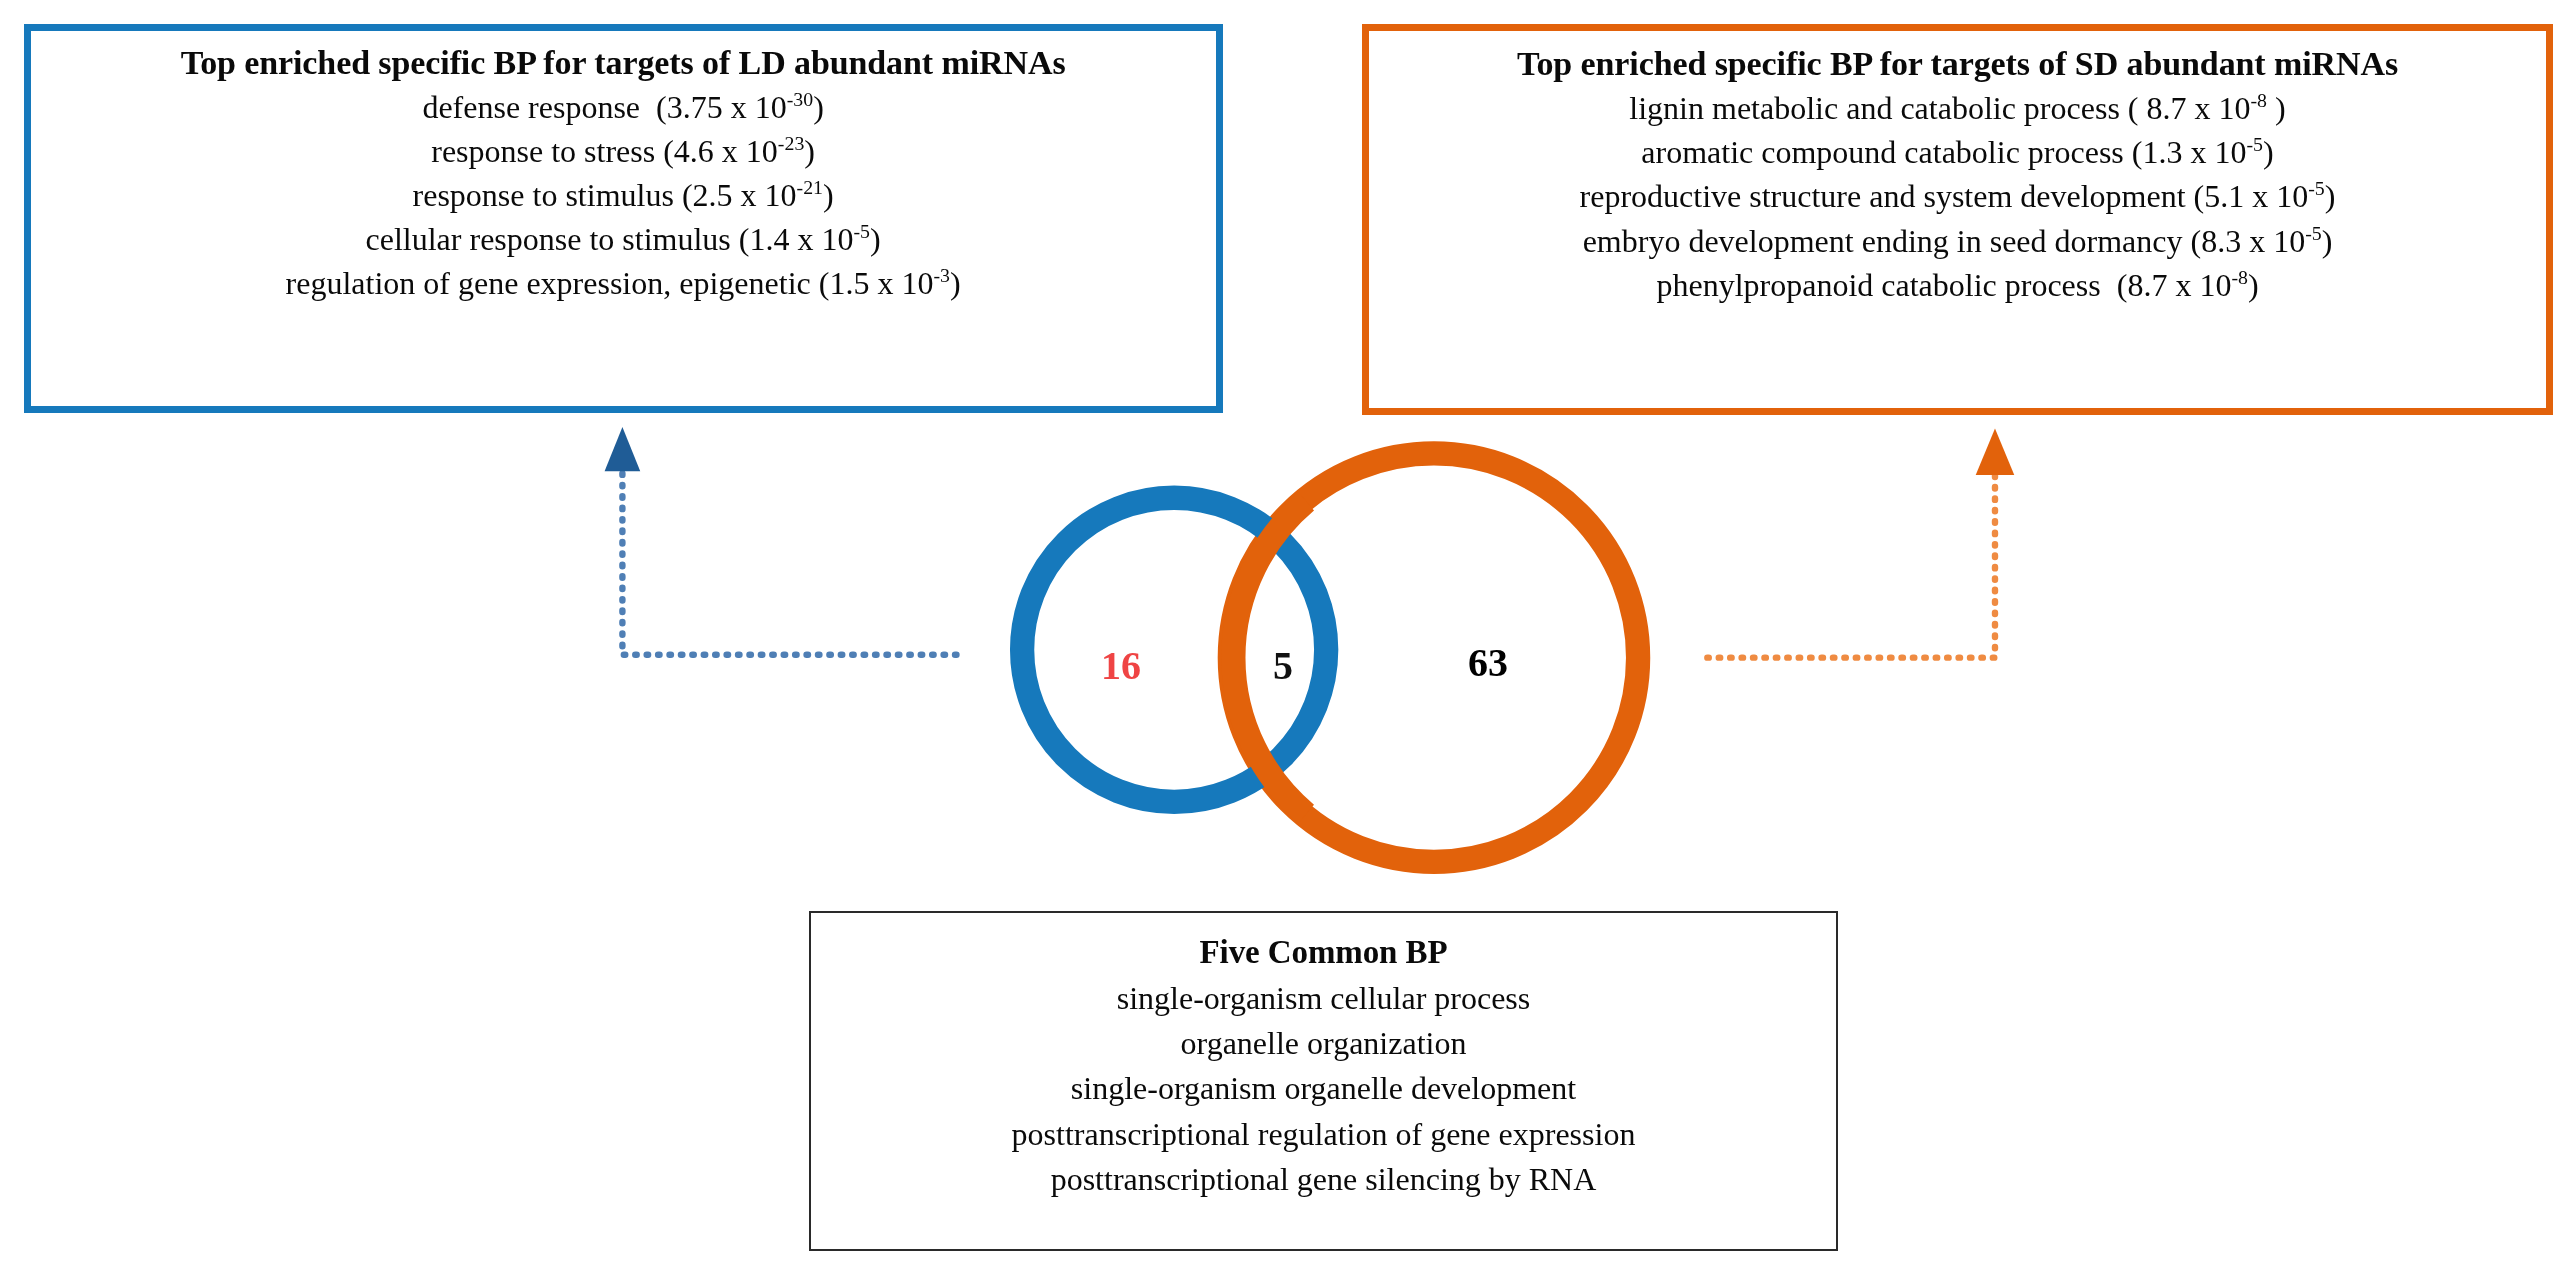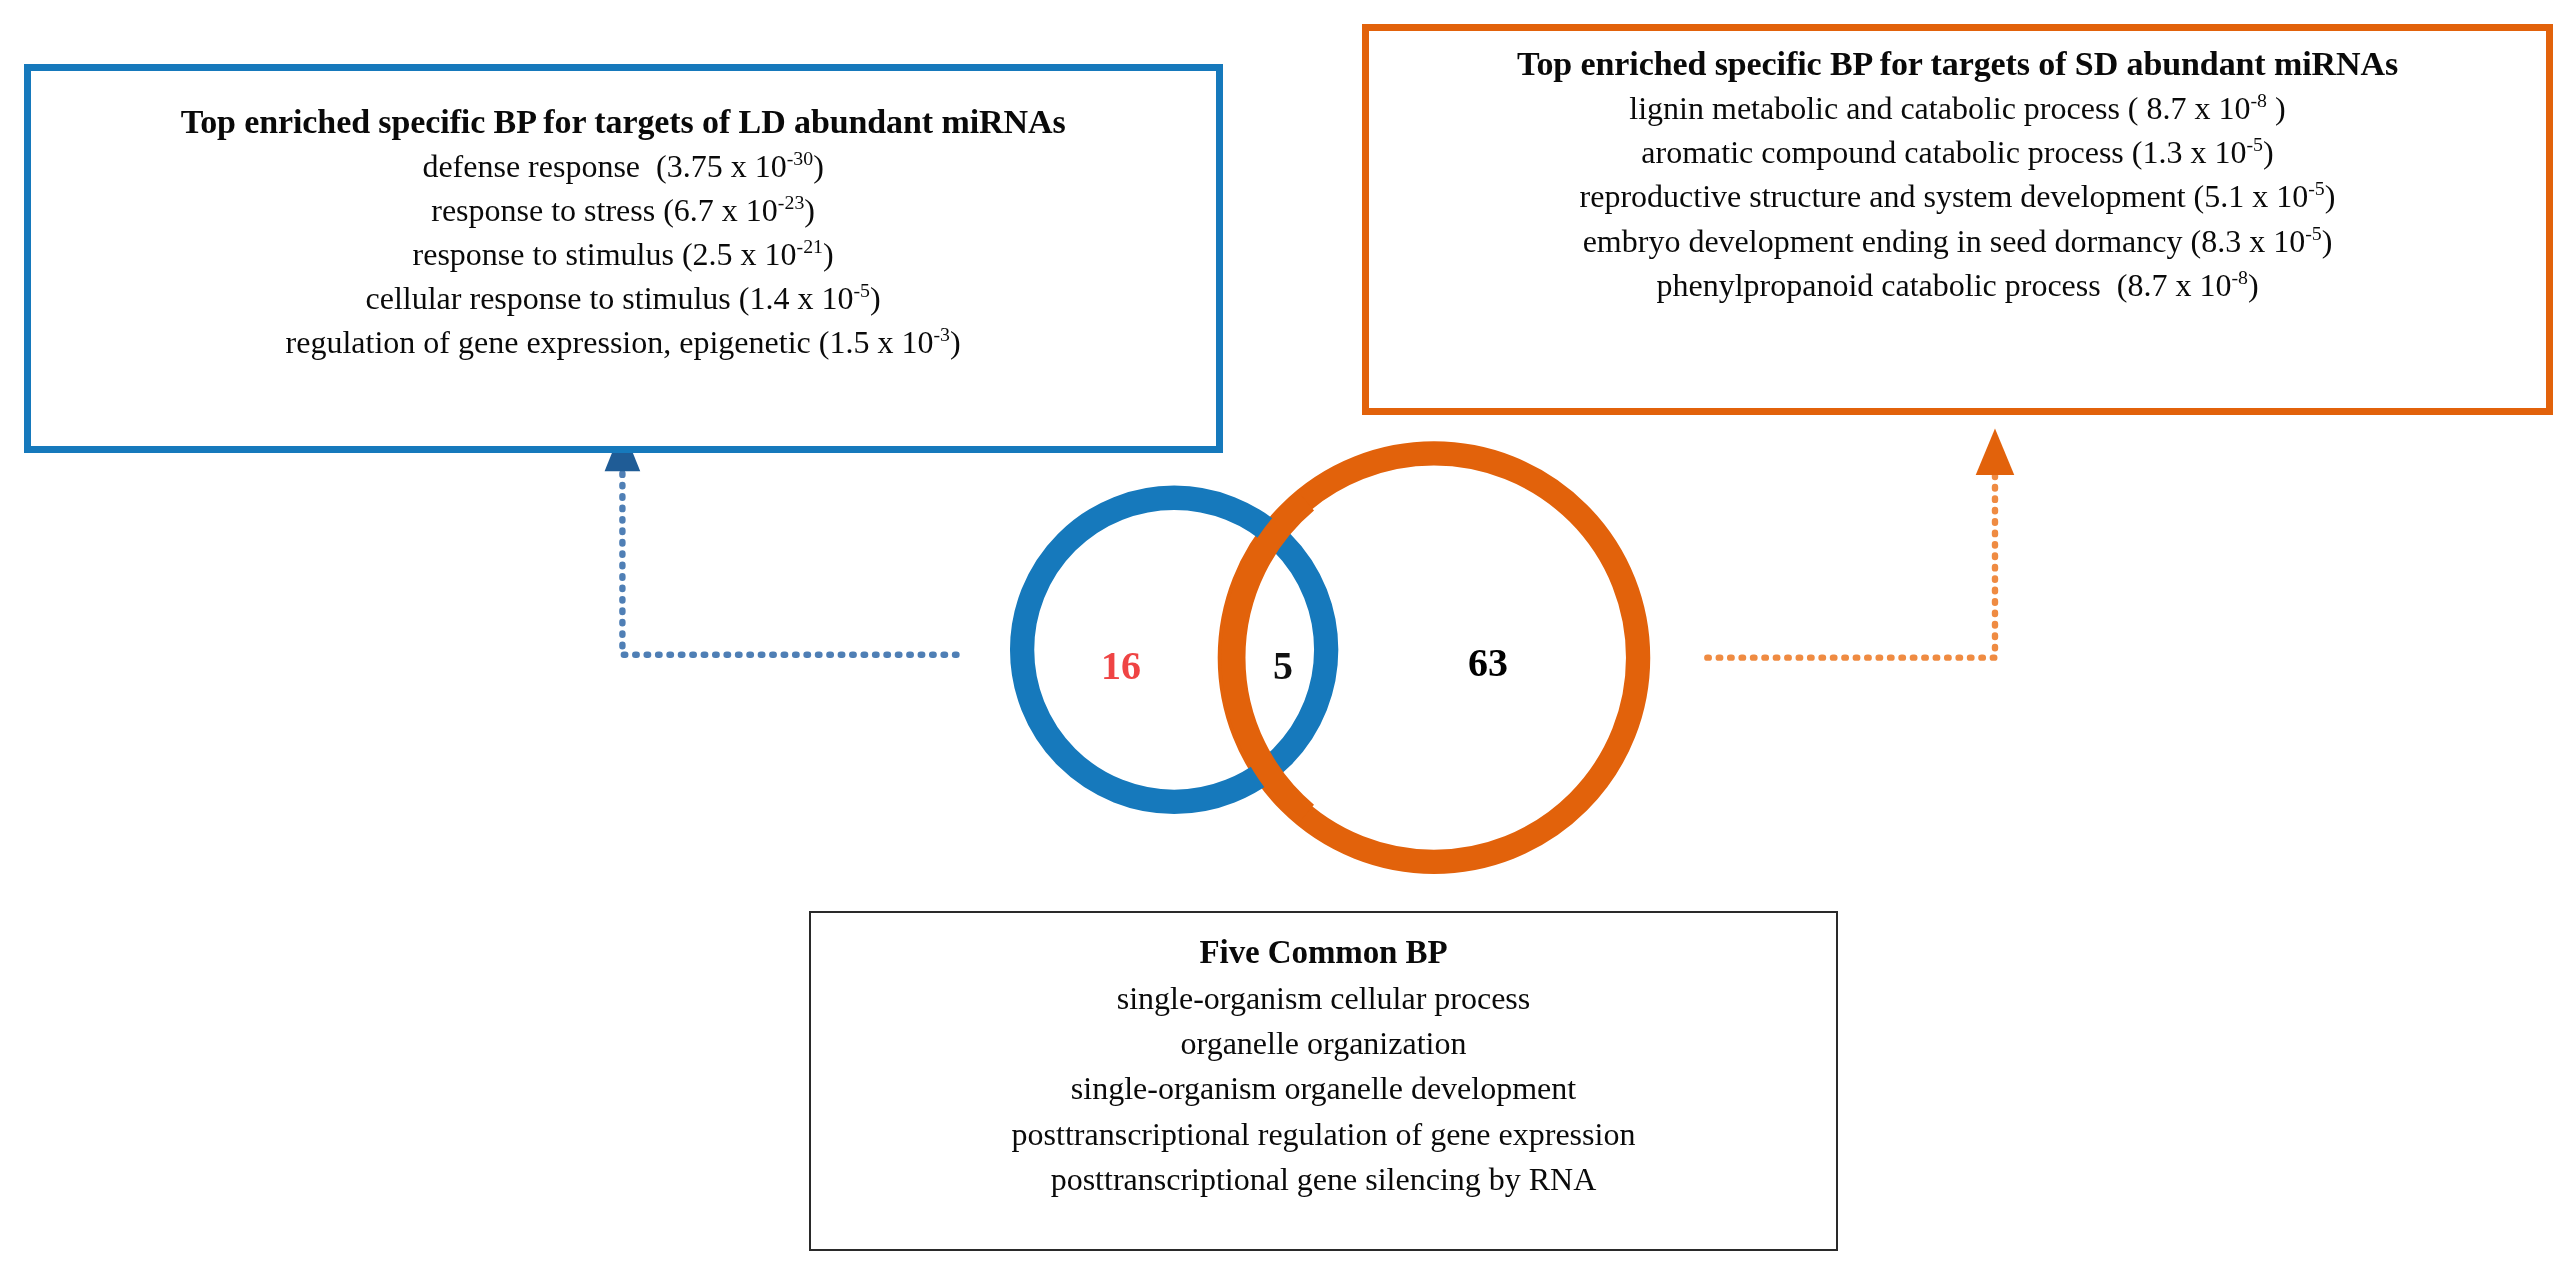--- a/index.html
+++ b/index.html
@@ -23,22 +23,21 @@
     box-sizing: border-box;
     background: #ffffff;
     text-align: center;
   }
   #box-ld {
     left: 23.6px;
     top: 23.6px;
     width: 1199px;
     height: 389px;
     border: 7.9px solid var(--ld-color, #1679bc);
-    padding-top: 29px;
-    margin-top: 40px;
+    padding-top: 10px;
   }
   #box-sd {
     left: 1362px;
     top: 23.6px;
     width: 1191px;
     height: 391px;
     border: 7.9px solid var(--sd-color, #e2620b);
     padding-top: 11.4px;
   }
   #box-common {
@@ -128,21 +127,21 @@
     <div class="box-title">Top enriched specific BP for targets of LD abundant miRNAs</div>
 
     <div class="box-line">
       <span>defense response</span>&nbsp;
       (<span>3.75</span>
       x 10<sup>-30</sup>)
     </div>
 
     <div class="box-line">
       <span>response to stress</span>
-      (<span>6.7</span>
+      (<span>4.6</span>
       x 10<sup>-23</sup>)
     </div>
 
     <div class="box-line">
       <span>response to stimulus</span>
       (<span>2.5</span>
       x 10<sup>-21</sup>)
     </div>
 
     <div class="box-line">

